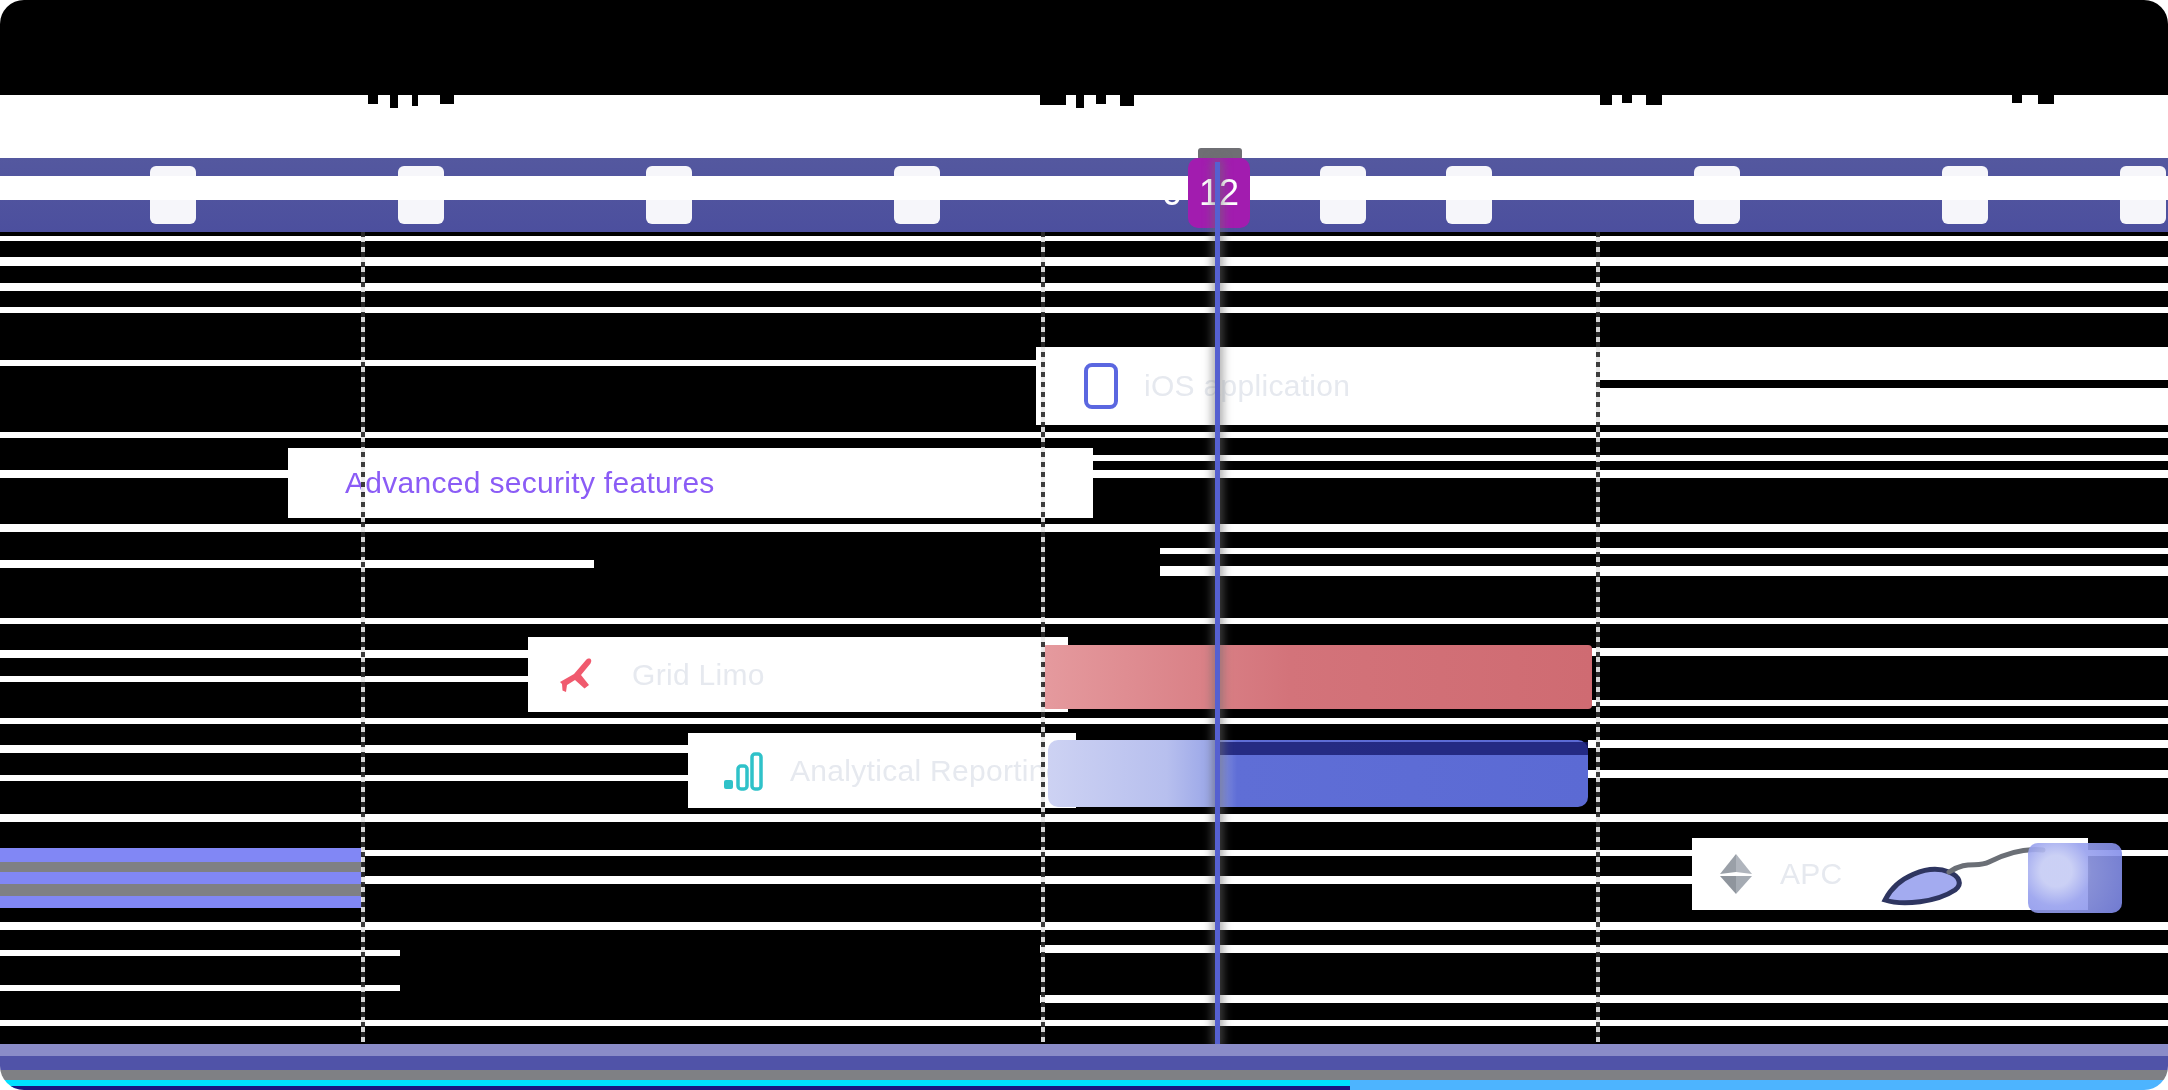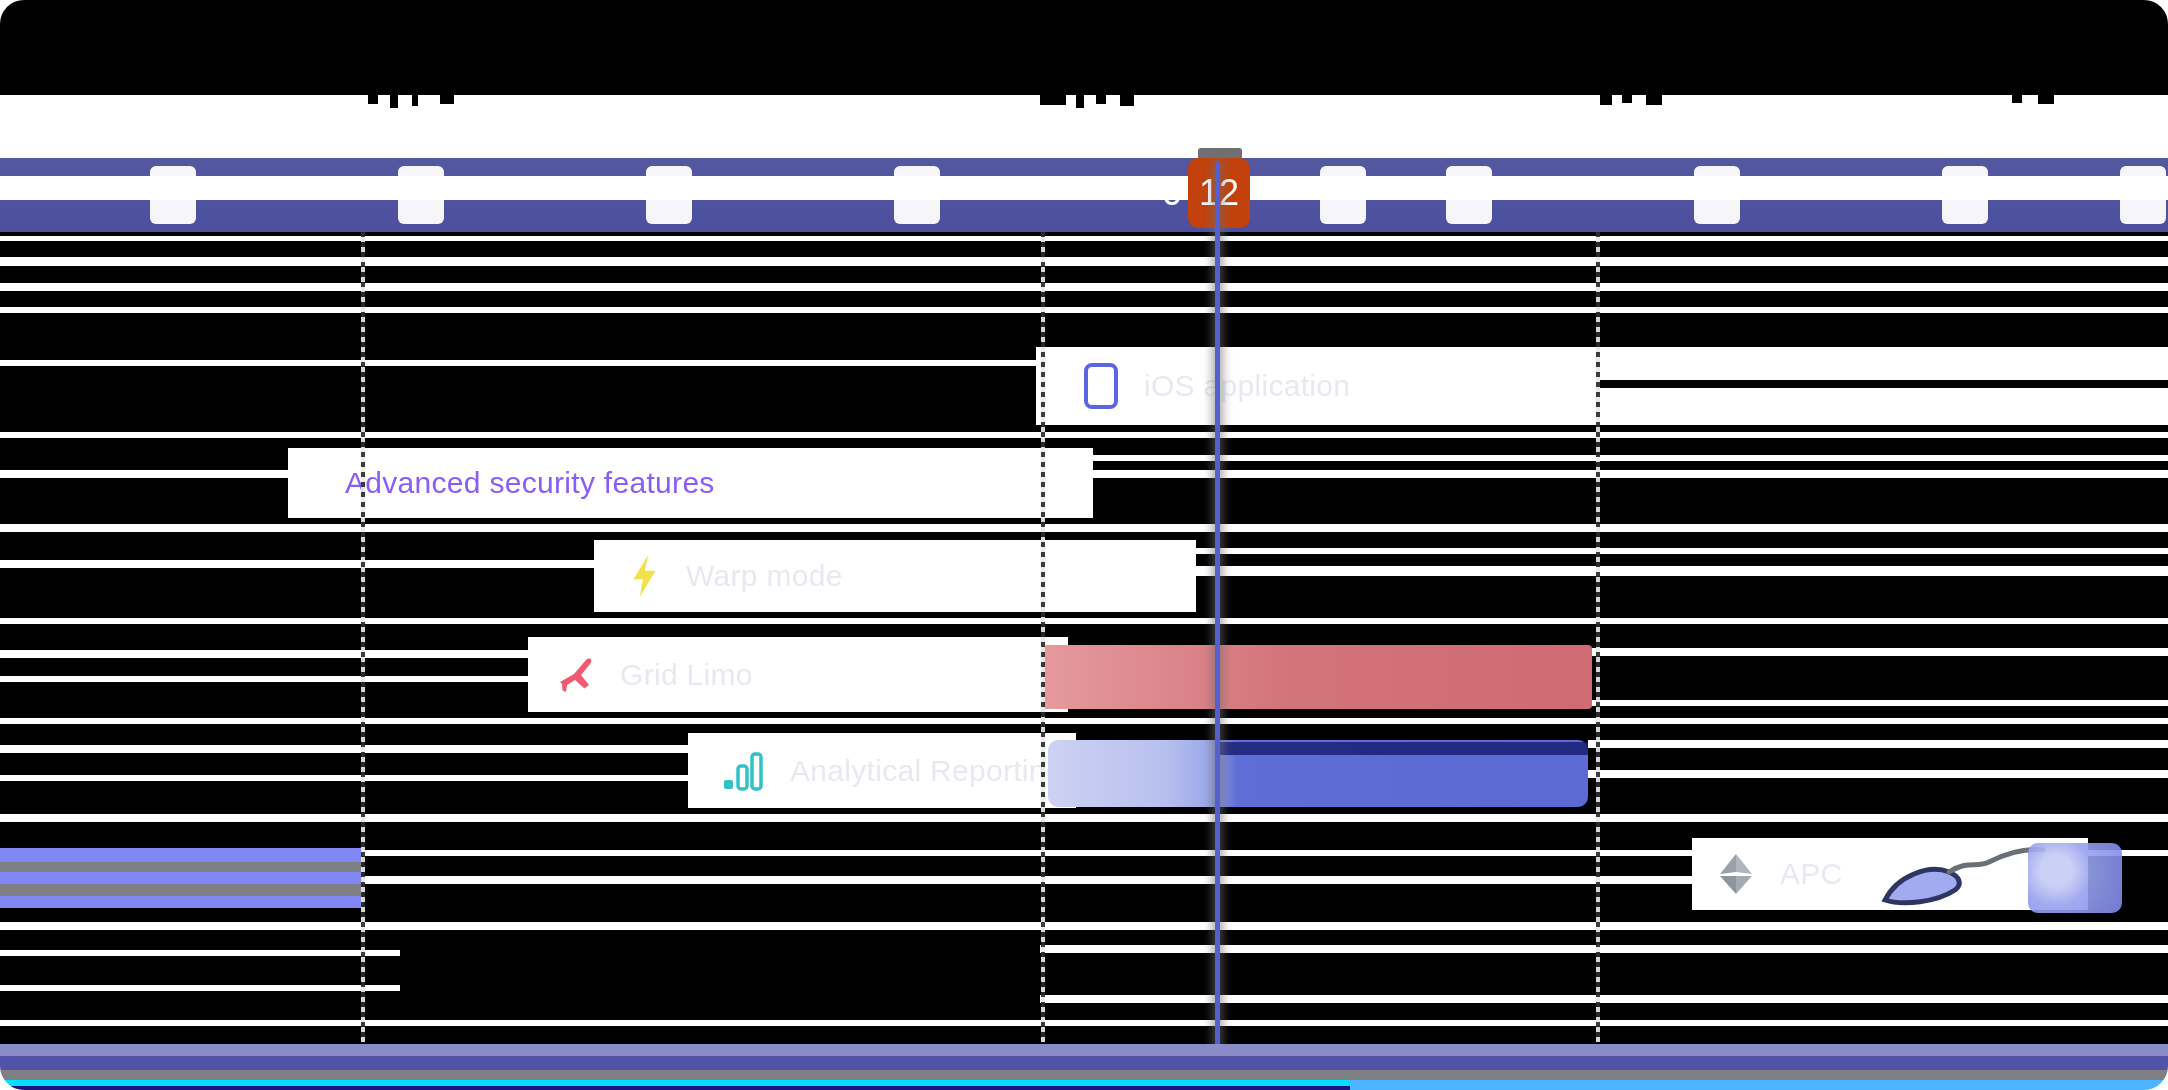--- a/index.html
+++ b/index.html
@@ -9,21 +9,21 @@
   .white{background:#fff;}
   .frag{position:absolute;background:#000;}
   
   #top-black{left:0;top:0;width:2168px;height:95px;background:#000;}
   #week-row{left:0;top:95px;width:2168px;height:63px;background:#fff;}
   #day-band{left:0;top:158px;width:2168px;height:74px;background:linear-gradient(180deg,#54589f,#4c4f9e);}
   .day-cell{position:absolute;top:8px;width:46px;height:58px;background:rgba(255,255,255,.95);border-radius:6px;}
   #band-redact{position:absolute;left:0;top:18px;width:2168px;height:24px;background:#fff;}
   #partial-day{position:absolute;left:1152px;top:14px;width:40px;color:#fff;font-size:36px;font-weight:500;text-align:center;}
   #today-tab{left:1198px;top:148px;width:44px;height:12px;background:#6f6f74;border-radius:3px;}
-  #today-badge{left:1188px;top:158px;width:62px;height:70px;background:#c2410c;border-radius:10px;color:#fff;
+  #today-badge{left:1188px;top:158px;width:62px;height:70px;background:#a21caf;border-radius:10px;color:#fff;
     font-size:36px;font-weight:500;display:flex;align-items:center;justify-content:center;z-index:30;}
   
   #content-black{left:0;top:232px;width:2168px;height:812px;background:#000;}
   .dotline{position:absolute;top:232px;width:4px;height:810px;z-index:20;opacity:.92;
     background:repeating-linear-gradient(180deg,#2b2b2b 0 5px,#e9e9e9 5px 10px);}
   #today-line{left:1215px;top:162px;width:5px;height:884px;background:#5560d0;z-index:40;
     box-shadow:0 0 10px 3px rgba(110,110,110,.6);}
   .card{position:absolute;background:#fff;display:flex;align-items:center;z-index:15;}
   .task-label{color:#e6e9ef;font-size:30px;font-weight:500;white-space:nowrap;letter-spacing:.3px;}
   .bar{position:absolute;z-index:18;}
@@ -139,28 +139,22 @@
   <div class="card" style="left:1036px;top:347px;width:1132px;height:78px;padding-left:48px;gap:26px">
     <span class="icon phone"></span>
     <span class="task-label">iOS application</span>
   </div>
   <div class="abs black" style="left:1600px;top:380px;width:568px;height:8px;z-index:16"></div>
 
   <div class="card" style="left:288px;top:448px;width:748px;height:70px;padding-left:57px">
     <span class="task-label" style="color:#8b5cf6">Advanced security features</span>
   </div>
 
-  <div class="card" style="left:594px;top:540px;width:566px;height:72px;padding-left:36px;gap:26px">
-    <svg class="icon" width="30" height="42" viewBox="0 0 22 40">
-      <polygon points="14,0 0,23 9,23 6,40 21,15 11,15" fill="#f2e14c"></polygon>
-    </svg>
-    <span class="task-label">Warp mode</span>
-  </div>
 
-  <div class="card" style="left:528px;top:637px;width:512px;height:75px;padding-left:28px;gap:24px">
+  <div class="card" style="left:528px;top:637px;width:512px;height:75px;padding-left:28px;gap:36px">
     <svg class="icon" width="40" height="40" viewBox="0 0 40 40">
       <path d="M4 27 L18 19 L30 5 C33 2 37 4 34.5 8.5 L25 20 L33 30 L28.5 33.5 L19 25 L11 30 L10 37 L6.5 35.5 L6 29 Z" fill="#f05a6e"></path>
     </svg>
     <span class="task-label">Grid Limo</span>
   </div>
 
   <div class="card" style="left:688px;top:733px;width:354px;height:75px;padding-left:34px;gap:24px">
     <svg class="icon" width="44" height="42" viewBox="0 0 44 42">
       <rect x="2" y="30" width="9" height="9" rx="2" fill="#2fc2c9"></rect>
       <rect x="16" y="16" width="9" height="23" rx="3" fill="none" stroke="#2fc2c9" stroke-width="3.5"></rect>

